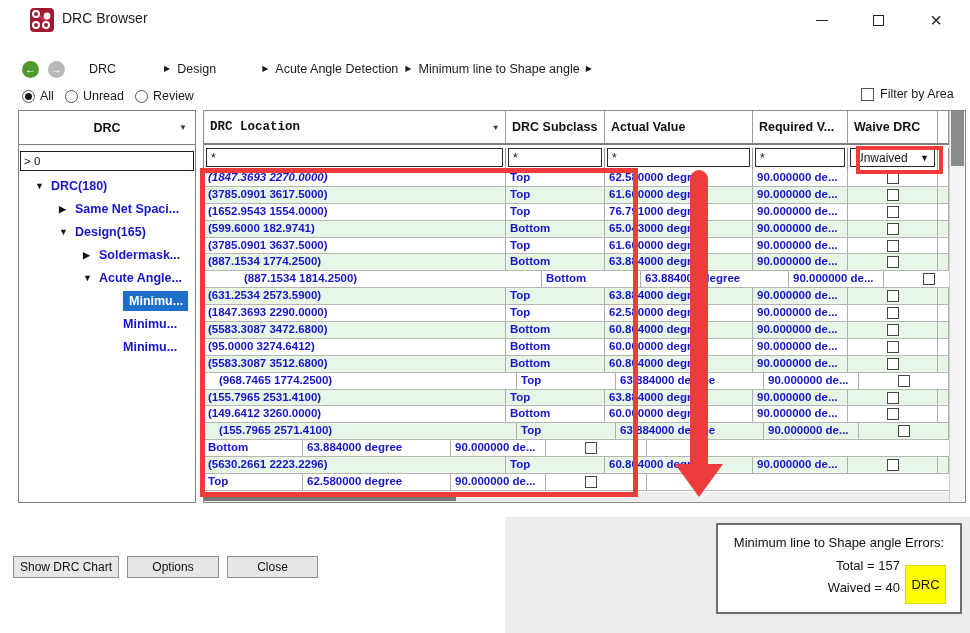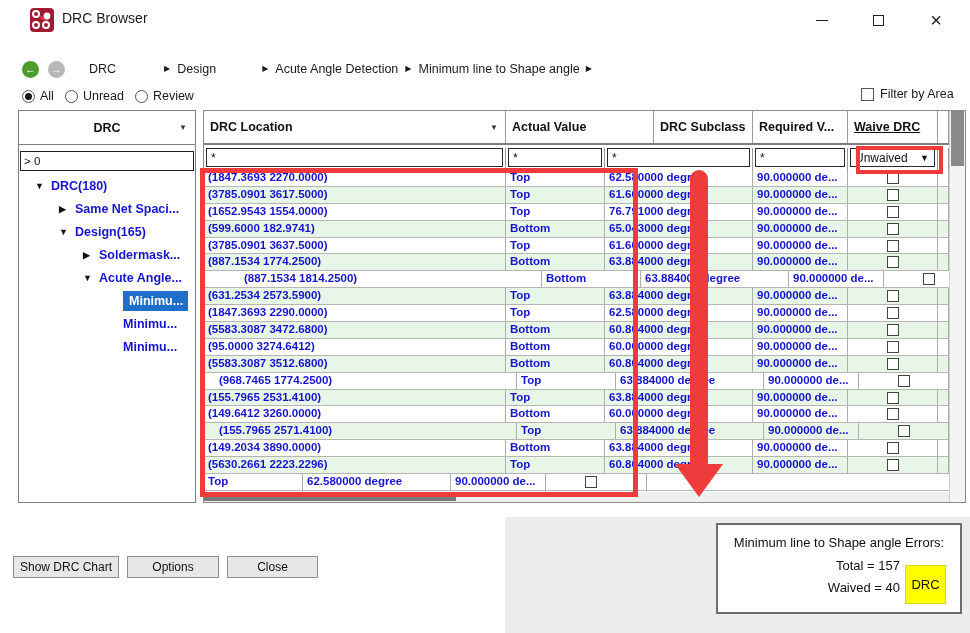--- a/index.html
+++ b/index.html
@@ -180,34 +180,34 @@
       </div>
       <div class="titem" style="padding-left: 88px;">
         <span class="arrow"></span>
         <span class="label">Minimu...</span>
       </div>
     </div>
 </div>
 
 <div class="table">
   <div class="thead" id="thead">
-      <div class="th" style="width: 302px;">
+      <div class="th" style="width: 302px; font-family: Liberation Mono, monospace;">
         <span>DRC Location</span>
         <span class="sort">▼</span>
       </div>
+      <div class="th" style="width: 99px;">
+        <span>DRC Subclass</span>
+      </div>
       <div class="th" style="width: 148px;">
         <span>Actual Value</span>
       </div>
-      <div class="th" style="width: 99px;">
-        <span>DRC Subclass</span>
-      </div>
       <div class="th" style="width: 95px;">
         <span>Required V...</span>
       </div>
-      <div class="th" style="width: 90px; text-decoration: underline;">
+      <div class="th" style="width: 90px;">
         <span>Waive DRC</span>
       </div>
       <div class="th" style="width: 11px;"></div>
     </div>
   <div class="tfilter" id="tfilter">
       <div class="fcell" style="width: 302px;">
         <div class="fbox">*</div>
       </div>
       <div class="fcell" style="width: 99px;">
         <div class="fbox">*</div>
@@ -221,21 +221,21 @@
       <div class="fcell" style="width: 90px;">
         <div class="fbox">
           <span>Unwaived</span>
           <span class="dd">▼</span>
         </div>
       </div>
       <div class="fcell" style="width: 11px;"></div>
     </div>
   <div class="rows" id="rows">
       <div class="trow">
-        <div class="td" style="width: 302px;">(1847.3693 2270.0000)</div>
+        <div class="td" style="width: 302px; font-style: italic;">(1847.3693 2270.0000)</div>
         <div class="td" style="width: 99px;">Top</div>
         <div class="td" style="width: 148px;">62.580000 degree</div>
         <div class="td" style="width: 95px;">90.000000 de...</div>
         <div class="td waive" style="width: 90px;">
           <div class="cb"></div>
         </div>
         <div class="td" style="width: 11px;"></div>
       </div>
       <div class="trow alt">
         <div class="td" style="width: 302px;">(3785.0901 3617.5000)</div>
@@ -381,21 +381,20 @@
         <div class="td" style="width: 302px; margin-left: 11px;">(155.7965 2571.4100)</div>
         <div class="td" style="width: 99px;">Top</div>
         <div class="td" style="width: 148px;">63.884000 degree</div>
         <div class="td" style="width: 95px;">90.000000 de...</div>
         <div class="td waive" style="width: 90px;">
           <div class="cb"></div>
         </div>
         <div class="td" style="width: 11px;"></div>
       </div>
       <div class="trow">
-        <div class="td" style="width: 302px;">(149.2034 3890.0000)</div>
         <div class="td" style="width: 99px;">Bottom</div>
         <div class="td" style="width: 148px;">63.884000 degree</div>
         <div class="td" style="width: 95px;">90.000000 de...</div>
         <div class="td waive" style="width: 90px;">
           <div class="cb"></div>
         </div>
         <div class="td" style="width: 11px;"></div>
       </div>
       <div class="trow alt">
         <div class="td" style="width: 302px;">(5630.2661 2223.2296)</div>

